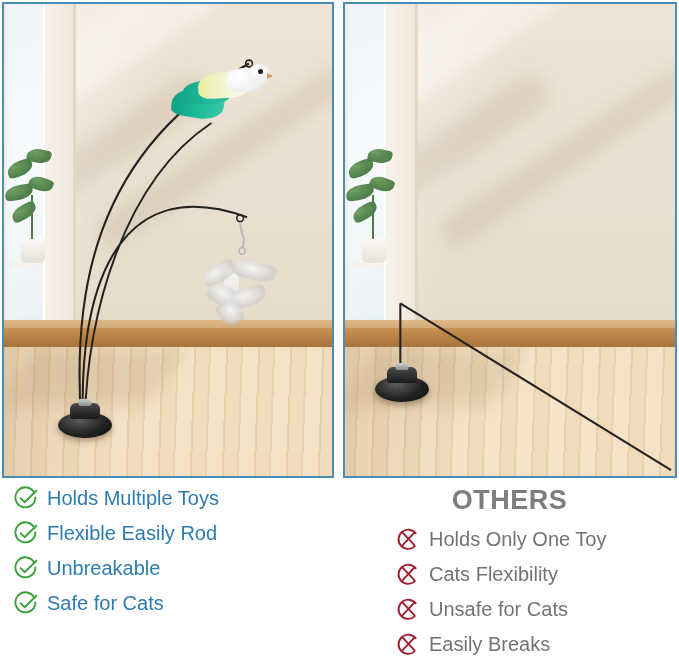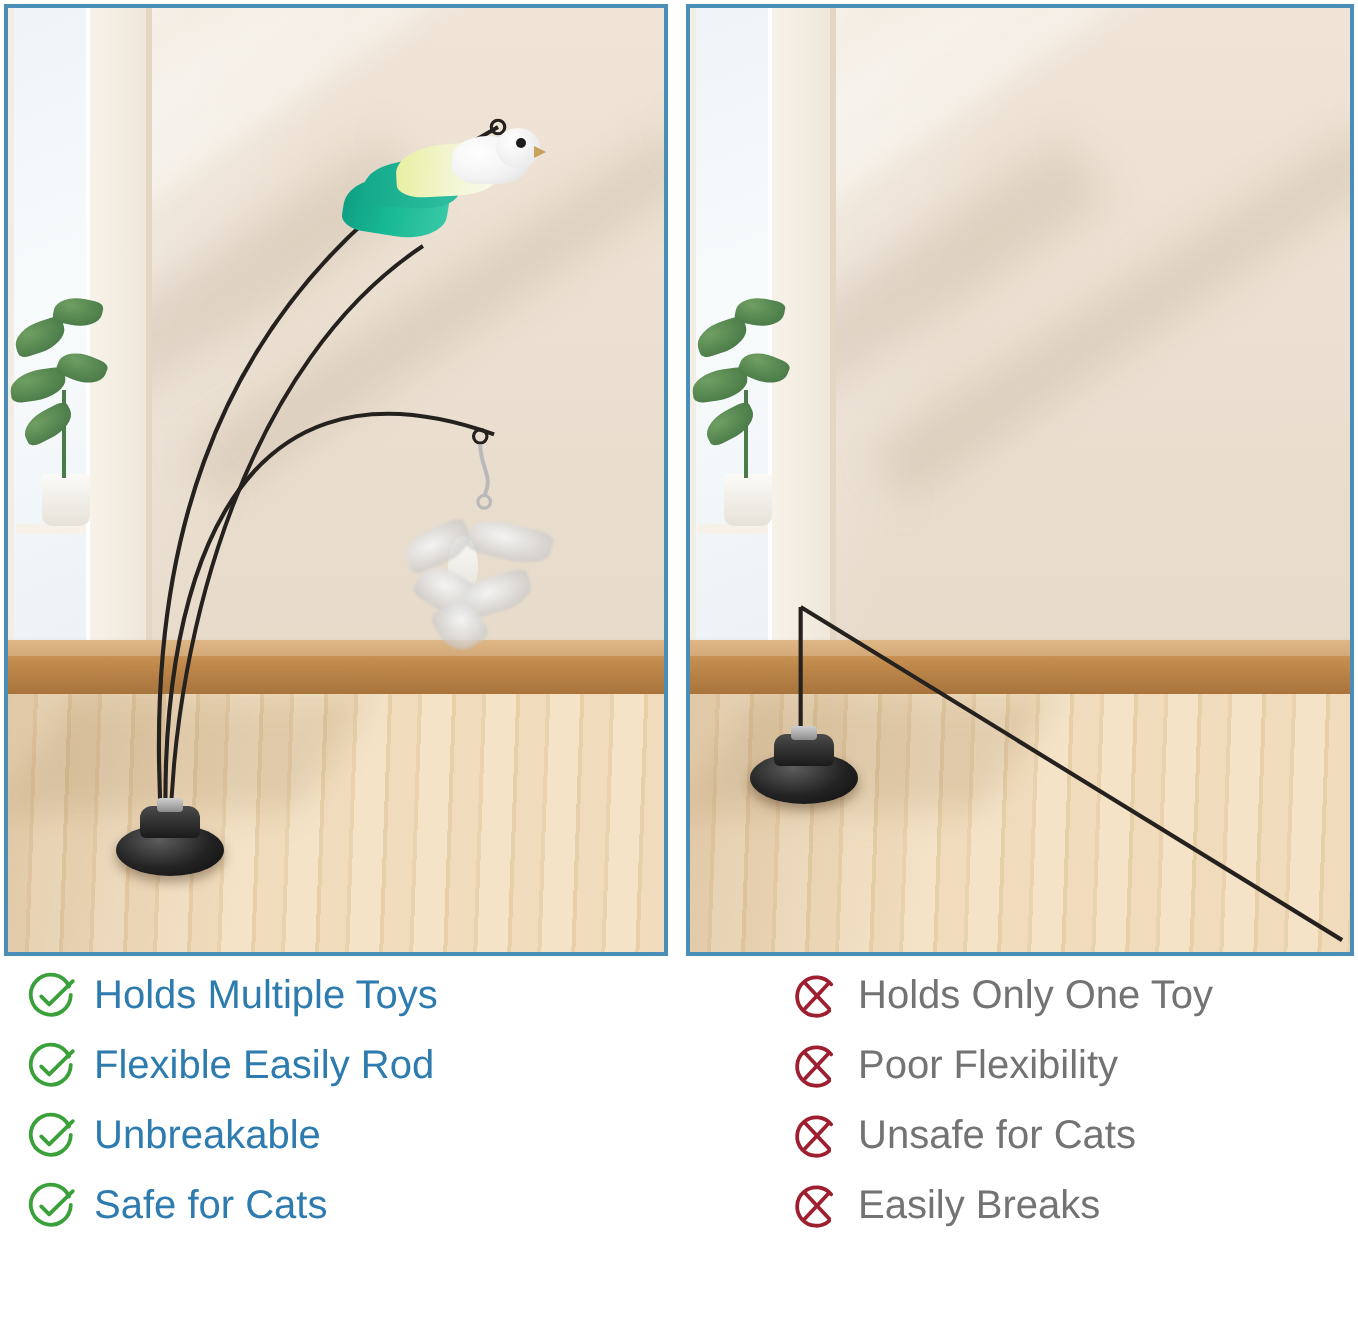--- a/index.html
+++ b/index.html
@@ -473,36 +473,37 @@
           <svg class="feature-icon" viewBox="0 0 24 24">
             <path d="M20.5 7.2 A10 10 0 1 0 21.4 11.4" fill="none" stroke="#3aa03a" stroke-width="1.9" stroke-linecap="round"></path>
             <path d="M6.6 12.2 L10.6 16.2 L22.4 4.6" fill="none" stroke="#3aa03a" stroke-width="1.9" stroke-linecap="round" stroke-linejoin="round"></path>
           </svg>
           <span class="feature-label">Safe for Cats</span>
         </li>
       </ul>
     </div>
 
     <div class="col col-right">
+      <div class="col-title">OTHERS</div>
       <ul class="feature-list">
         <li class="feature">
           <svg class="feature-icon" viewBox="0 0 24 24">
             <path d="M18.6 19.4 A9.6 9.6 0 1 1 19.6 6.2" fill="none" stroke="#9e2030" stroke-width="1.9" stroke-linecap="round"></path>
             <path d="M6.4 5.4 L18.6 18.4" fill="none" stroke="#9e2030" stroke-width="1.9" stroke-linecap="round"></path>
             <path d="M18.6 5.4 L6.4 18.4" fill="none" stroke="#9e2030" stroke-width="1.9" stroke-linecap="round"></path>
           </svg>
           <span class="feature-label">Holds Only One Toy</span>
         </li>
         <li class="feature">
           <svg class="feature-icon" viewBox="0 0 24 24">
             <path d="M18.6 19.4 A9.6 9.6 0 1 1 19.6 6.2" fill="none" stroke="#9e2030" stroke-width="1.9" stroke-linecap="round"></path>
             <path d="M6.4 5.4 L18.6 18.4" fill="none" stroke="#9e2030" stroke-width="1.9" stroke-linecap="round"></path>
             <path d="M18.6 5.4 L6.4 18.4" fill="none" stroke="#9e2030" stroke-width="1.9" stroke-linecap="round"></path>
           </svg>
-          <span class="feature-label">Poor Flexibility</span>
+          <span class="feature-label">Cats Flexibility</span>
         </li>
         <li class="feature">
           <svg class="feature-icon" viewBox="0 0 24 24">
             <path d="M18.6 19.4 A9.6 9.6 0 1 1 19.6 6.2" fill="none" stroke="#9e2030" stroke-width="1.9" stroke-linecap="round"></path>
             <path d="M6.4 5.4 L18.6 18.4" fill="none" stroke="#9e2030" stroke-width="1.9" stroke-linecap="round"></path>
             <path d="M18.6 5.4 L6.4 18.4" fill="none" stroke="#9e2030" stroke-width="1.9" stroke-linecap="round"></path>
           </svg>
           <span class="feature-label">Unsafe for Cats</span>
         </li>
         <li class="feature">

